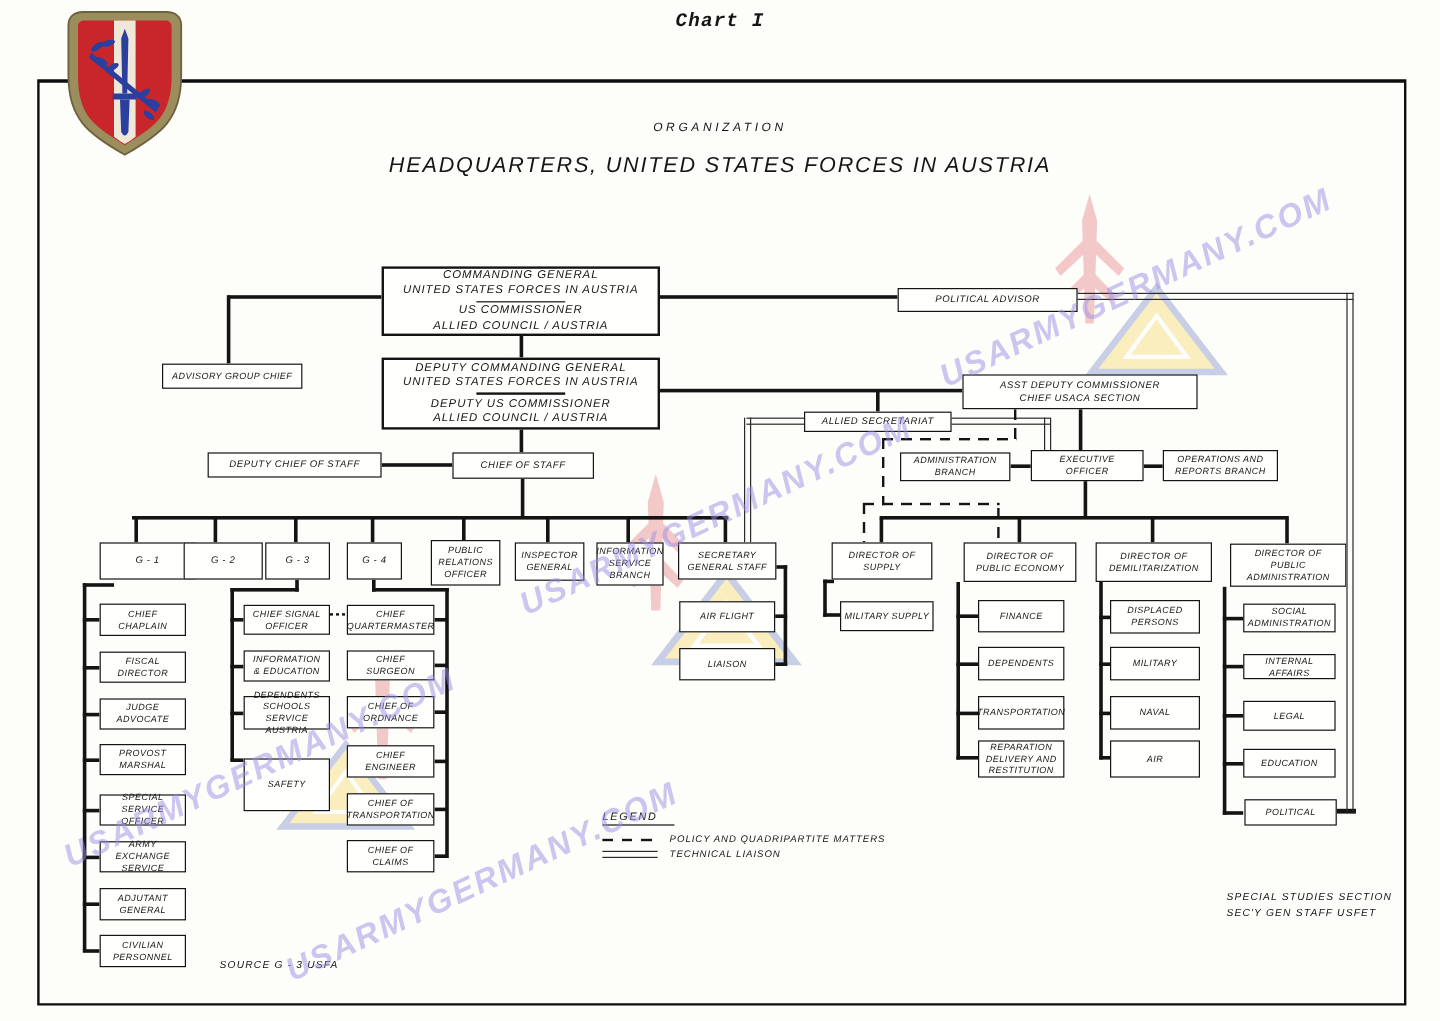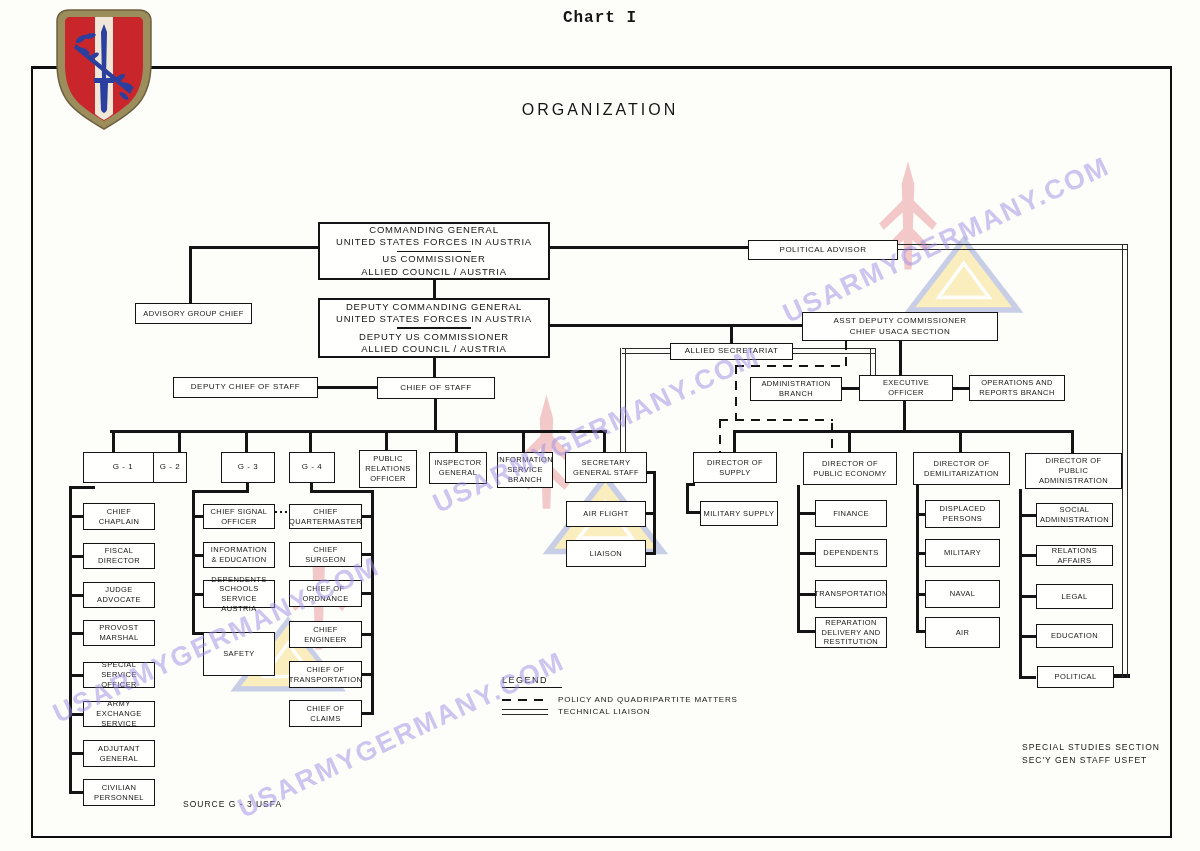--- a/index.html
+++ b/index.html
@@ -1,23 +1,23 @@
 <!DOCTYPE html>
 <html><head>
 <meta charset="utf-8">
 <style>
   html,body{margin:0;padding:0;background:#9a9a9a;}
   #stage{position:relative;width:1200px;height:851px;margin:0 auto;background:#fdfdfa;
-         font-family:"Liberation Sans",sans-serif;color:#151515;overflow:hidden;}
+         font-family:"Liberation Sans",sans-serif;color:#151515;overflow:hidden;font-style:italic;}
   .frame{position:absolute;left:31px;top:66px;width:1137px;height:767px;
          border:2.5px solid #0e0e0e;border-top-width:3px;z-index:1;background:transparent;}
   
   .hdr{position:absolute;left:0;width:100%;text-align:center;z-index:4;white-space:pre;}
   #t-chart{top:9px;font-family:"Liberation Mono",monospace;font-weight:bold;font-size:16px;letter-spacing:1px;}
-  #t-org{top:101px;font-size:16px;letter-spacing:3px;}
+  #t-org{top:101px;font-size:10px;letter-spacing:3px;}
   #t-hq{top:127px;font-size:18px;letter-spacing:1.5px;}
   #t-asof{top:163px;font-size:9px;letter-spacing:1.5px;}
   
   .ob{position:absolute;background:#fffffe;border:1.6px solid #141414;box-sizing:border-box;
       display:flex;flex-direction:column;align-items:center;justify-content:center;
       text-align:center;z-index:4;}
   .ob span{white-space:pre-line;font-size:7.5px;line-height:1.3;letter-spacing:.4px;font-weight:500;}
   .ob.md span{font-size:8px;letter-spacing:.5px;}
   .ob.big{border-width:2px;}
   .ob.big span{font-size:9.5px;letter-spacing:.8px;}
@@ -43,20 +43,21 @@
 </style>
 </head>
 <body>
 
 <div id="stage">
 
   <div class="frame"></div>
 
   <div class="hdr" id="t-chart">Chart I</div>
   <div class="hdr" id="t-org">ORGANIZATION</div>
+  <div class="hdr" id="t-hq">HEADQUARTERS, UNITED STATES FORCES IN AUSTRIA</div>
 
   <svg id="insignia" width="100" height="126" viewBox="0 0 100 126">
     <path d="M50 123 C36 115 23 107 15 97 C6 86 3 73 3 57 L3 15 C3 8 8 4 15 4 L85 4 C92 4 97 8 97 15 L97 57 C97 73 94 86 85 97 C77 107 64 115 50 123 Z" fill="#9b8d5c" stroke="#6d6140" stroke-width="1.5"></path>
     <path d="M50 115 C39 108 29 102 22 94 C14 85 11 72 11 58 L11 16 C11 13 13 11 16 11 L84 11 C87 11 89 13 89 16 L89 58 C89 72 86 85 78 94 C71 102 61 108 50 115 Z" fill="#c8262b"></path>
     <path d="M41 11 L59 11 L59 108 Q54 112 50 114 Q46 112 41 108 Z" fill="#efe7d8"></path>
     <g fill="#2b3f9e">
       <path d="M50 18 L53 26 L52 72 L48 72 L47 26 Z"></path>
       <path d="M40 72 L60 72 L60 77 L40 77 Z"></path>
       <path d="M46 77 L54 77 L53 104 Q50 110 47 104 Z"></path>
       <path d="M22 38 L78 84 L76 88 L20 42 Z"></path>
@@ -240,21 +241,21 @@
 OFFICER</span>
     </div>
   <div class="ob" style="left:969px;top:375px;width:96px;height:26px">
       <span>OPERATIONS AND
 REPORTS BRANCH</span>
     </div>
 
   <div class="ob md" style="left:83px;top:452px;width:80px;height:31px">
       <span>G - 1</span>
     </div>
-  <div class="ob md" style="left:153px;top:452px;width:34px;height:31px">
+  <div class="ob md" style="left:153px;top:452px;width:66px;height:31px">
       <span>G - 2</span>
     </div>
   <div class="ob md" style="left:221px;top:452px;width:54px;height:31px">
       <span>G - 3</span>
     </div>
   <div class="ob md" style="left:289px;top:452px;width:46px;height:31px">
       <span>G - 4</span>
     </div>
   <div class="ob" style="left:359px;top:450px;width:58px;height:38px">
       <span>PUBLIC
@@ -406,21 +407,21 @@
     </div>
   <div class="ob" style="left:925px;top:617px;width:75px;height:31px">
       <span>AIR</span>
     </div>
 
   <div class="ob" style="left:1036px;top:503px;width:77px;height:24px">
       <span>SOCIAL
 ADMINISTRATION</span>
     </div>
   <div class="ob" style="left:1036px;top:545px;width:77px;height:21px">
-      <span>RELATIONS AFFAIRS</span>
+      <span>INTERNAL AFFAIRS</span>
     </div>
   <div class="ob" style="left:1036px;top:584px;width:77px;height:25px">
       <span>LEGAL</span>
     </div>
   <div class="ob" style="left:1036px;top:624px;width:77px;height:24px">
       <span>EDUCATION</span>
     </div>
   <div class="ob" style="left:1037px;top:666px;width:77px;height:22px">
       <span>POLITICAL</span>
     </div>

